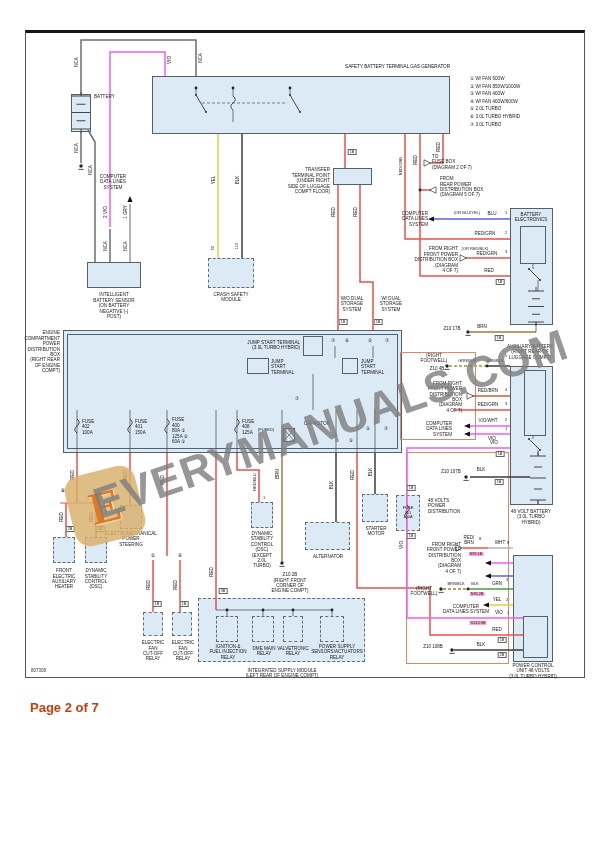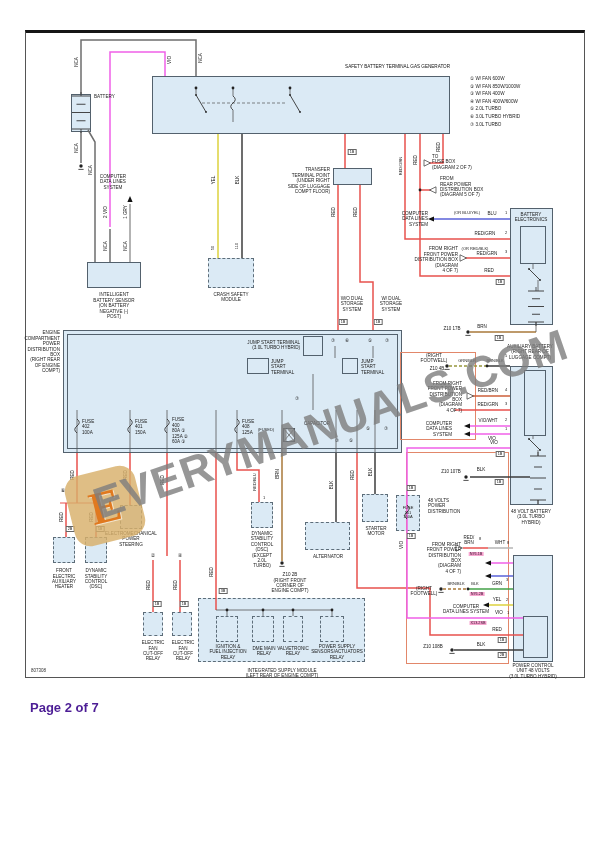--- a/index.html
+++ b/index.html
@@ -16,21 +16,21 @@
   .box.c{border:1px solid #e2876a;background:transparent;}
   .lbl{position:absolute;color:#1c1c1c;white-space:pre-line;line-height:1.18;}
   .gauge{position:absolute;background:#fff;border:0.5px solid #666;color:#111;
          font-size:3.8px;padding:0 1px;transform:translate(-50%,-50%);white-space:nowrap;}
   .pink{position:absolute;background:#f7a6d0;color:#38102e;font-size:3.8px;padding:0 1px;
         transform:translate(-50%,-50%);white-space:nowrap;}
   #wireSvg{position:absolute;left:0;top:0;}
   .legend-item{font-size:4.6px;line-height:7.6px;white-space:nowrap;color:#1c1c1c;}
   .title{position:absolute;left:338px;top:64px;width:112px;font-size:4.6px;text-align:right;color:#111;}
   .docnum{position:absolute;left:31px;top:668px;font-size:4.5px;color:#333;}
-  .footer{position:absolute;left:30px;top:700px;font-size:13px;font-weight:bold;color:#4c1d95;}
+  .footer{position:absolute;left:30px;top:700px;font-size:13px;font-weight:bold;color:#c2410c;}
   .wm-text{position:absolute;left:95px;top:480px;transform-origin:0 50%;
            transform:rotate(-19deg);font-size:44px;font-weight:bold;letter-spacing:1px;
            color:rgba(125,125,125,0.8);white-space:nowrap;pointer-events:none;}
   .wm-logo{position:absolute;left:69px;top:470px;width:72px;height:72px;border-radius:16px;
            background:rgba(216,176,106,0.82);transform:rotate(-14deg);
            display:flex;align-items:center;justify-content:center;pointer-events:none;}
   .wm-logo span{font-family:"Liberation Serif",serif;font-size:46px;font-weight:bold;
            color:#e0791f;text-shadow:1px 1px 0 rgba(255,255,255,0.6);}
 </style>
 </head>

